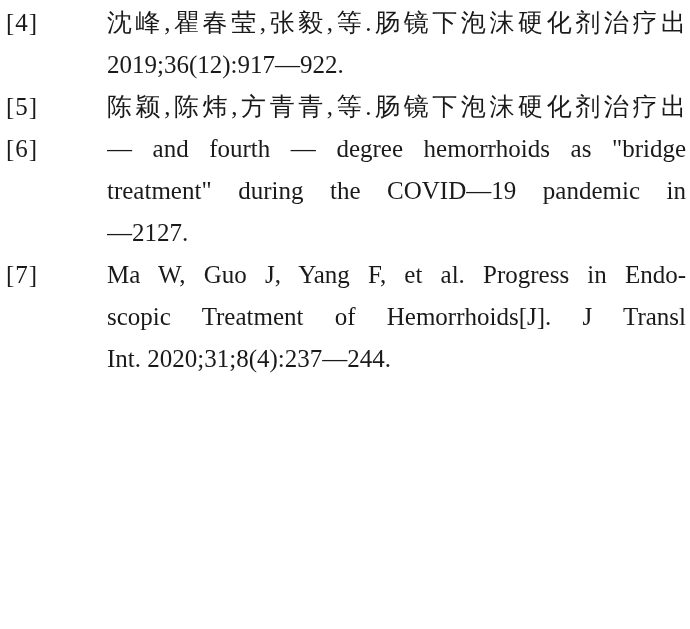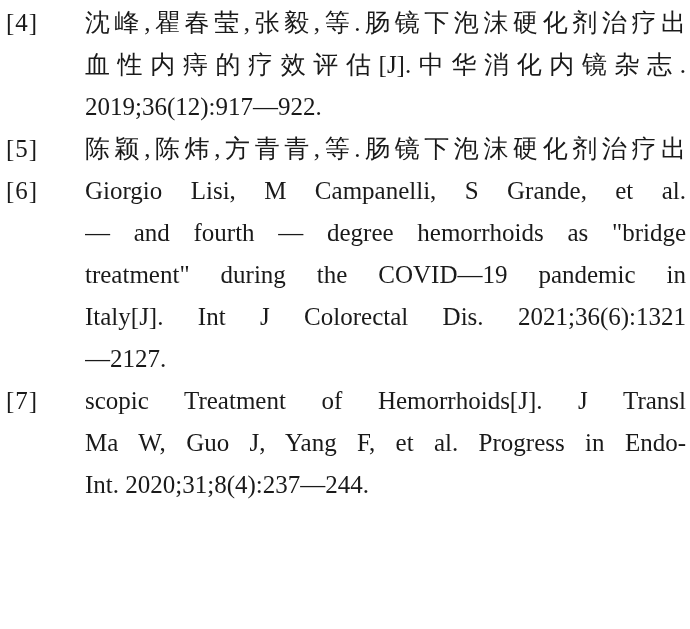--- a/index.html
+++ b/index.html
@@ -28,65 +28,63 @@
     flex: 0 0 85px;
     padding-left: 6px;
     box-sizing: border-box;
     letter-spacing: 1px;
   }
   .ref-body {
     flex: 1 1 auto;
     min-width: 0;
     padding-right: 4px;
     box-sizing: border-box;
+    margin-left: 22px;
   }
   .ref-line {
     text-align: justify;
     text-align-last: justify;
     overflow: hidden;
     height: 42px;
   }
   .ref-line.final {
     text-align-last: left;
   }
 </style>
 </head>
 <body>
 
 <div class="page">
 
   <div class="ref">
     <div class="ref-num">[4]</div>
     <div class="ref-body">
       <div class="ref-line">沈峰,瞿春莹,张毅,等.肠镜下泡沫硬化剂治疗出</div>
-      <div class="ref-line">血性内痔的疗效评估[J].中华消化内镜杂志.</div>
       <div class="ref-line final">2019;36(12):917—922.</div>
     </div>
   </div>
 
   <div class="ref">
     <div class="ref-num">[5]</div>
     <div class="ref-body">
       <div class="ref-line">陈颖,陈炜,方青青,等.肠镜下泡沫硬化剂治疗出</div>
     </div>
   </div>
 
   <div class="ref">
     <div class="ref-num">[6]</div>
     <div class="ref-body">
-      <div class="ref-line">Giorgio Lisi, M Campanelli, S Grande, et al.</div>
       <div class="ref-line">— and fourth — degree hemorrhoids as "bridge</div>
       <div class="ref-line">treatment" during the COVID—19 pandemic in</div>
-      <div class="ref-line">Italy[J]. Int J Colorectal Dis. 2021;36(6):1321</div>
       <div class="ref-line final">—2127.</div>
     </div>
   </div>
 
   <div class="ref">
     <div class="ref-num">[7]</div>
     <div class="ref-body">
+      <div class="ref-line">Ma W, Guo J, Yang F, et al. Progress in Endo-</div>
       <div class="ref-line">scopic Treatment of Hemorrhoids[J]. J Transl</div>
-      <div class="ref-line">Ma W, Guo J, Yang F, et al. Progress in Endo-</div>
       <div class="ref-line final">Int. 2020;31;8(4):237—244.</div>
     </div>
   </div>
 
 </div>
 
 </body></html>

